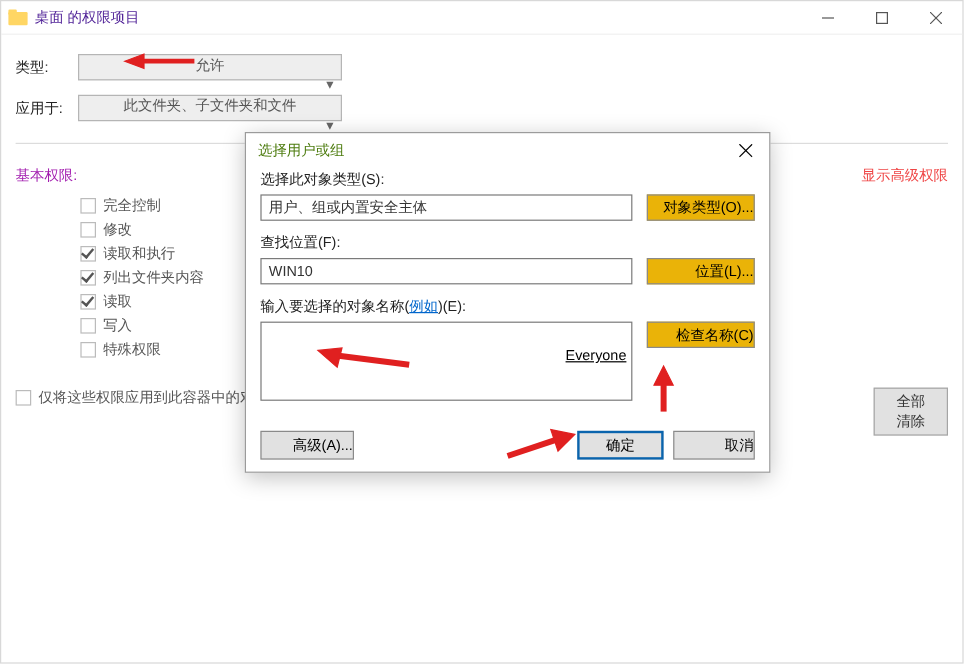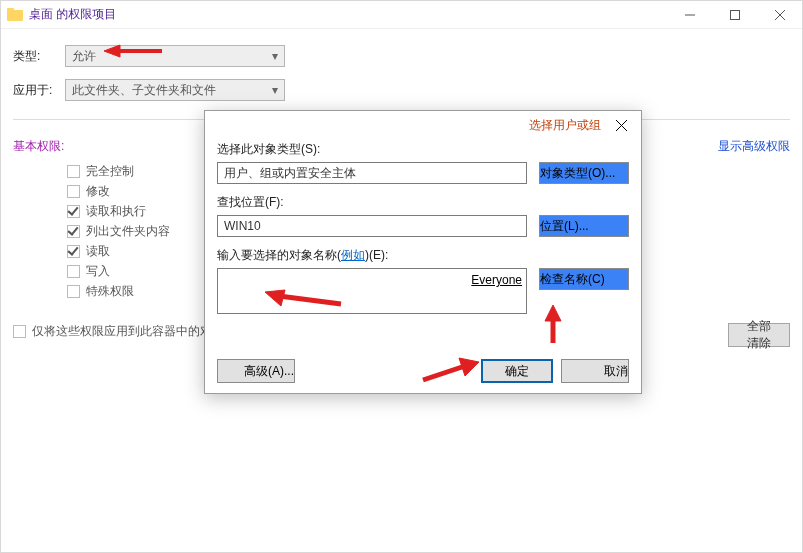--- a/index.html
+++ b/index.html
@@ -10,46 +10,46 @@
   .folder-icon { width:16px; height:14px; position:relative; margin-right:6px; }
   .folder-icon::before { content:""; position:absolute; left:0; top:2px; width:16px; height:11px; background:#ffd664; border-radius:1px; }
   .folder-icon::after  { content:""; position:absolute; left:0; top:0; width:7px; height:4px; background:#ffd664; border-radius:1px 1px 0 0; }
   .parent-title { flex:1; color:#4c1d95; }
   .sysbtn { width:45px; height:28px; display:flex; align-items:center; justify-content:center; color:#666; }
   .sysbtn svg { display:block; }
   .parent-body { position:absolute; left:12px; top:38px; right:12px; bottom:12px; }
   .form-row { display:flex; align-items:center; margin:6px 0 12px 0; }
   .form-label { width:52px; color:#222; }
   .link { color:#0066cc; text-decoration:underline; cursor:pointer; }
-  .select-back { width:220px; height:22px; border:1px solid #b5b5b5; background:#eee; display:flex; align-items:center; padding:0 6px; color:#555; }
+  .select-back { width:220px; height:22px; border:1px solid #b5b5b5; background:#eee; display:flex; align-items:center; padding:0 6px; color:#555;flex-direction:column; }
   .select-back .chev { margin-left:auto; color:#666; }
   .section-divider { border-top:1px solid #dcdcdc; margin-top:18px; }
   .basic-row { display:flex; margin-top:18px; }
   .basic-label { color:#a21caf; }
-  .show-adv { margin-left:auto; color:#1d4ed8; cursor:pointer; }
+  .show-adv { margin-left:auto; color:#ef4444; cursor:pointer; }
   .perm-list { margin:6px 0 0 54px; }
   .perm-item { display:flex; align-items:center; height:20px; color:#555; }
   .chk { width:13px; height:13px; border:1px solid #888; margin-right:6px; position:relative; background:#fff; }
   .chk.disabled { border-color:#bbb; }
   .chk.checked::after { content:""; position:absolute; left:2px; top:-1px; width:4px; height:8px; border:solid #555; border-width:0 2px 2px 0; transform:rotate(40deg); }
   .only-row { display:flex; align-items:center; margin-top:22px; color:#555; }
-  .btn-gray { border:1px solid #a5a5a5; background:#e1e1e1; height:24px; padding:0 18px; display:inline-flex; align-items:center; justify-content:flex-end; color:#333; }
+  .btn-gray { border:1px solid #a5a5a5; background:#e1e1e1; height:40px; padding:0 18px; display:inline-flex; align-items:center; justify-content:flex-end; color:#333; }
   .clear-all { position:absolute; right:0; top:284px; width:62px; }
   
   .dialog { position:absolute; left:204px; top:110px; width:438px; height:284px; background:#fff; border:1px solid #9b9b9b; box-shadow:0 4px 18px rgba(0,0,0,.25); }
   .dlg-titlebar { height:28px; display:flex; align-items:center; padding-left:10px; }
-  .dlg-title { flex:1; color:#c2410c;text-align:right; }
+  .dlg-title { flex:1; color:#4d7c0f; }
   .dlg-close { width:40px; height:28px; display:flex; align-items:center; justify-content:center; }
   .dlg-body { position:absolute; left:12px; right:12px; top:30px; bottom:0; }
   .field-row { display:flex; align-items:flex-start; }
   .field-left { flex:1; margin-right:12px;text-align:right; }
   .field-label { color:#222; margin-bottom:4px; }
   .ro-box { height:22px; border:1px solid #7a7a7a; background:#fff; display:flex; align-items:center; padding:0 6px; color:#333; }
-  .side-btn { width:90px; height:22px; border:1px solid #8a8a8a; background:#3b82f6; display:flex; align-items:center; justify-content:flex-start; }
-  .name-area { height:46px; border:1px solid #7a7a7a; background:#fff; padding:4px 4px; }
+  .side-btn { width:90px; height:22px; border:1px solid #8a8a8a; background:#eab308; display:flex; align-items:center; justify-content:flex-end; }
+  .name-area { height:66px; border:1px solid #7a7a7a; background:#fff; padding:20px 4px; }
   .name-entered { text-decoration:underline; color:#000; }
   .link2 { color:#0066cc; text-decoration:underline; }
   .dlg-footer { position:absolute; left:0; right:0; bottom:10px; display:flex; }
   .push { flex:1; }
   .btn { height:24px; width:68px; border:1px solid #8a8a8a; background:#e1e1e1; display:inline-flex; align-items:center; justify-content:flex-end; margin-left:8px; }
   .btn-primary { border:2px solid #0a64ad; background:#e1e1e1; height:24px; width:72px; display:inline-flex; align-items:center; justify-content:center; }
   
   .arrow { position:absolute; pointer-events:none; }
   .arrow svg { overflow:visible; }
   .arrow path, .arrow line, .arrow polygon { stroke:#e02020; fill:#e02020; }

